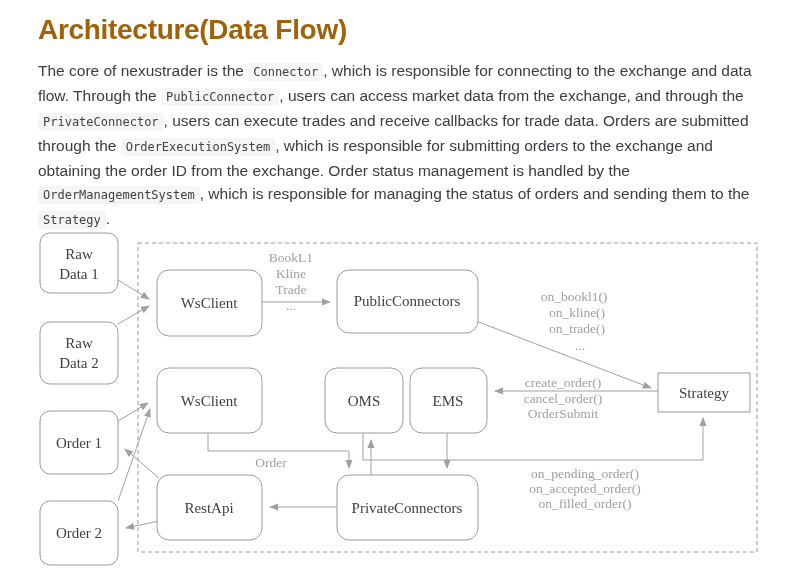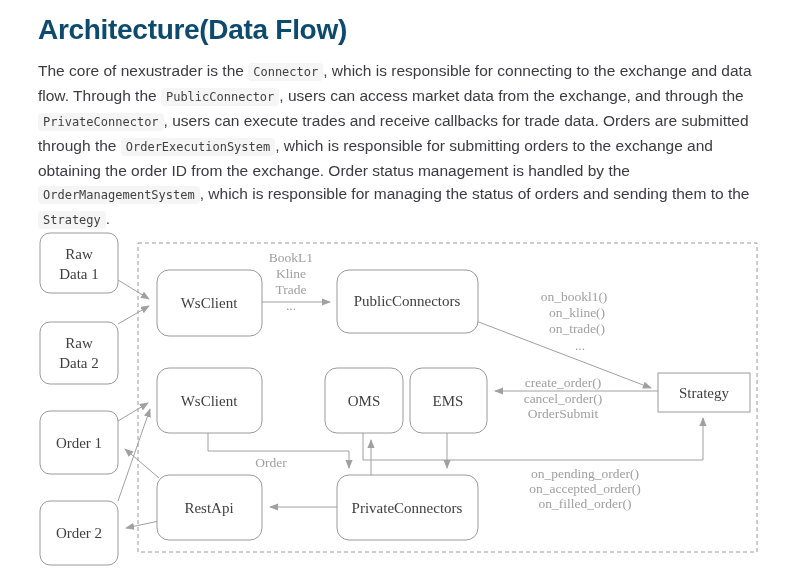--- a/index.html
+++ b/index.html
@@ -7,21 +7,21 @@
     width: 800px; height: 582px;
     position: relative;
     background: #ffffff;
     font-family: "Liberation Sans", sans-serif;
     overflow: hidden;
   }
   .page-title {
     margin: 14px 38px 0 38px;
     font-size: 28px;
     font-weight: 700;
-    color: #0c4a6e;
+    color: #a16207;
     letter-spacing: -0.3px;
     font-family: "Liberation Sans", sans-serif;
   }
   .para {
     margin: 13px 38px 3px 38px;
     width: 726px;
     font-size: 15.5px;
     line-height: 23px;
     color: #3b3b40;
   }

